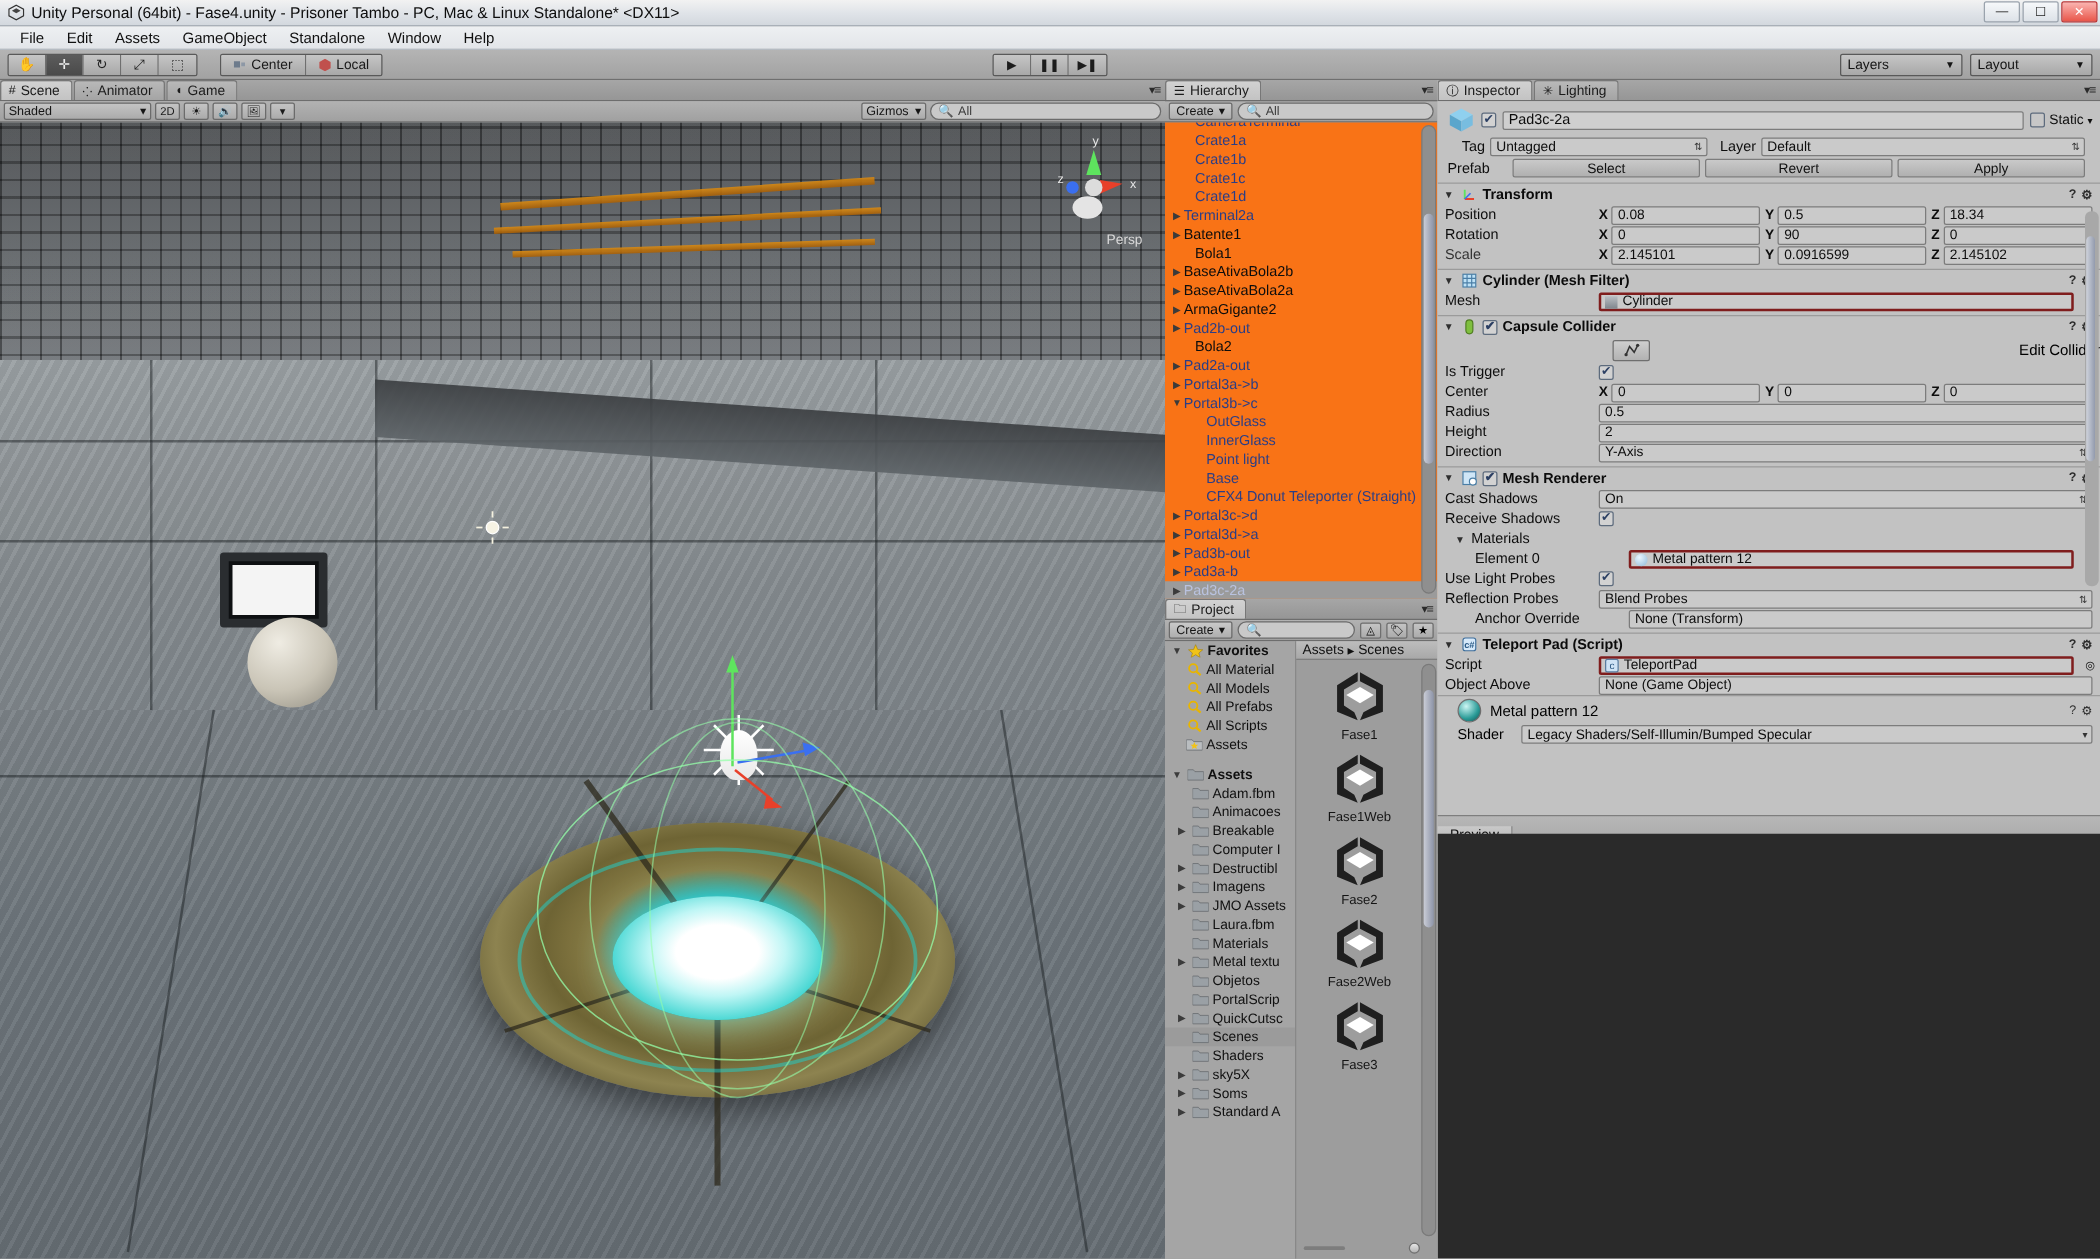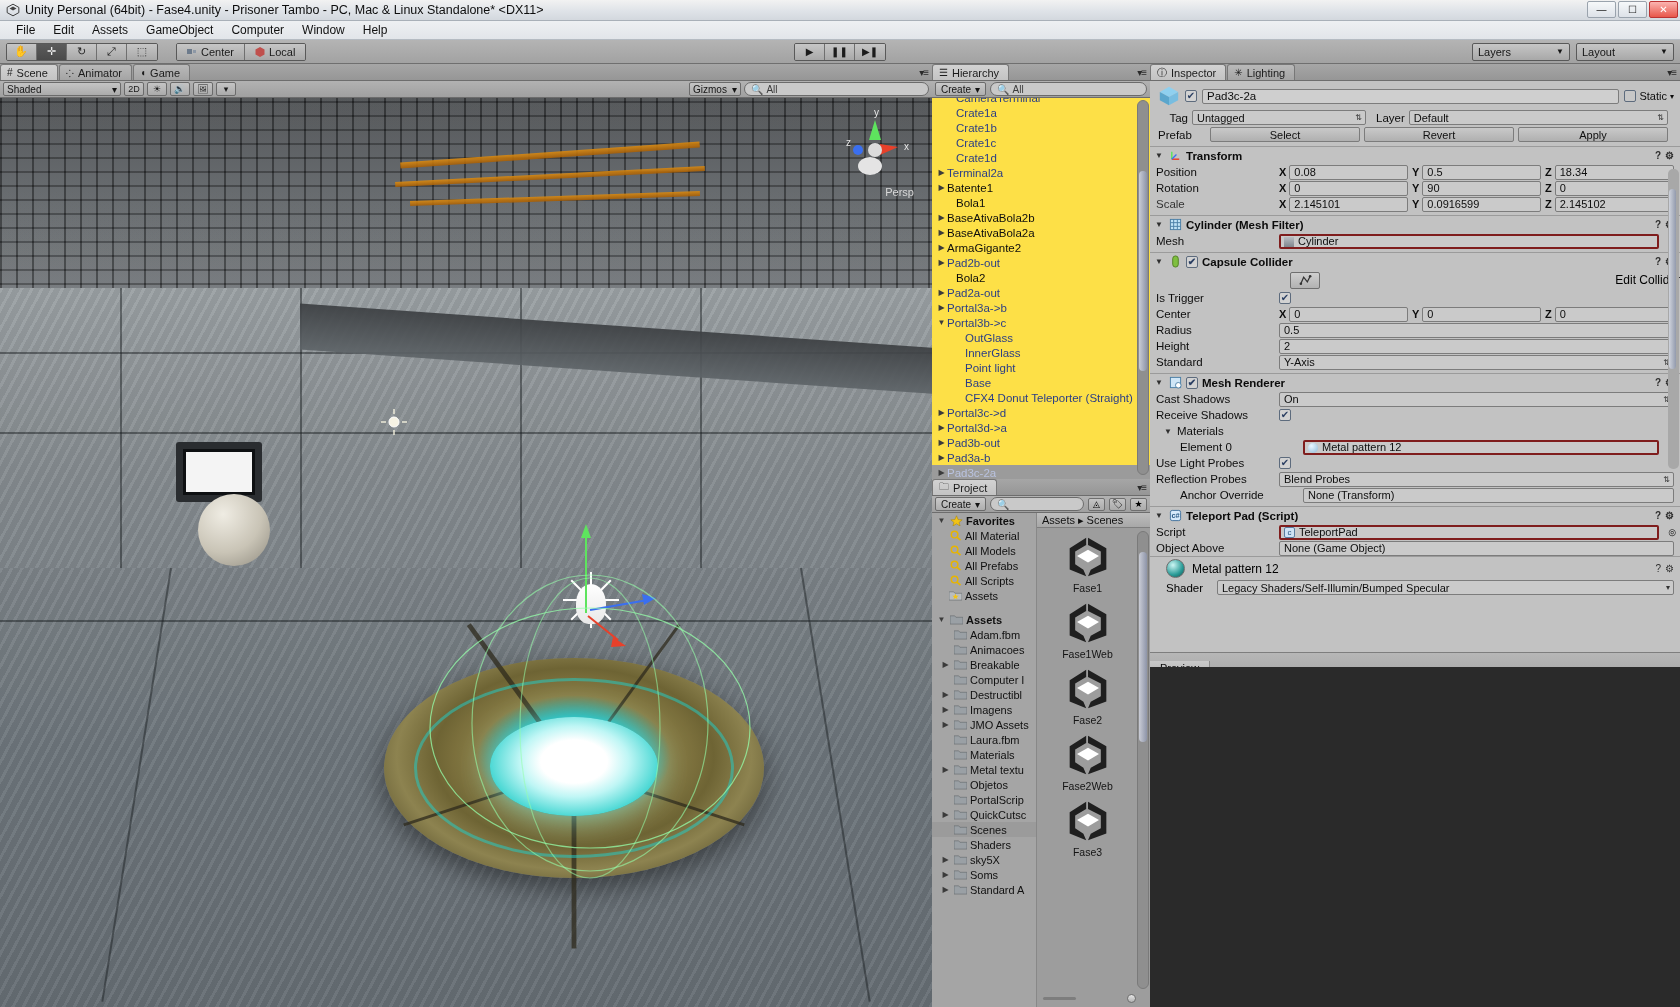--- a/index.html
+++ b/index.html
@@ -126,21 +126,21 @@
 
   
   .right-col{position:absolute;left:932px;top:0;width:218px;bottom:0;background:#a0a0a0;}
   .hier-panel{position:absolute;left:0;top:0;right:0;height:415px;}
   .proj-panel{position:absolute;left:0;top:415px;right:0;bottom:0;}
   .subtoolbar{height:17px;background:linear-gradient(180deg,#b2b2b2,#a0a0a0);
     border-bottom:1px solid #6d6d6d;display:flex;align-items:center;padding:0 3px;gap:4px;}
   .createbtn{height:14px;padding:0 5px;border:1px solid #6b6b6b;border-radius:2px;
     background:linear-gradient(180deg,#c9c9c9,#aeaeae);font-size:10px;font-weight:normal;color:#141414;
     display:flex;align-items:center;gap:4px;}
-  .list{position:absolute;left:0;right:0;top:34px;bottom:0;background:#fde047;overflow:hidden;}
+  .list{position:absolute;left:0;right:0;top:34px;bottom:0;background:#f97316;overflow:hidden;}
   .row{height:15px;display:flex;align-items:center;font-size:11.5px;color:#0d0d0d;padding-left:4px;white-space:nowrap;}
   .row.pf{color:#2b3e86;}
   .row.sel{background:#9b9b9b;color:#b9c2df;}
   .arrow{width:11px;flex:none;font-size:8px;color:#3b3b3b;text-align:center;}
   .vscroll{position:absolute;right:1px;top:36px;bottom:4px;width:12px;background:#8f8f8f;border:1px solid #7a7a7a;border-radius:6px;}
   .vthumb{position:absolute;left:1px;width:8px;border-radius:4px;background:linear-gradient(90deg,#c9ccd6,#8d94a8);}
 
   
   .proj-split{position:absolute;left:0;top:34px;right:0;bottom:0;display:flex;}
   .proj-tree{width:104px;background:#a5a5a5;overflow:hidden;position:relative;}
@@ -229,21 +229,21 @@
       <div class="wbtn">☐</div>
       <div class="wbtn close">✕</div>
     </div>
   </div>
 
   <div class="menubar">
     <div class="mi">File</div>
     <div class="mi">Edit</div>
     <div class="mi">Assets</div>
     <div class="mi">GameObject</div>
-    <div class="mi">Computer</div>
+    <div class="mi">Standalone</div>
     <div class="mi">Window</div>
     <div class="mi">Help</div>
   </div>
 
   <div class="toolbar">
     <div class="tgroup">
       <div class="tbtn">✋</div>
       <div class="tbtn on">✛</div>
       <div class="tbtn">↻</div>
       <div class="tbtn">⤢</div>
@@ -1029,21 +1029,21 @@
                   <span>0.5</span>
                 </div>
               </div>
               <div class="prow" style="">
                 <span class="pname">Height</span>
                 <div class="field" style="flex:1;margin-right:6px">
                   <span>2</span>
                 </div>
               </div>
               <div class="prow" style="">
-                <span class="pname">Standard</span>
+                <span class="pname">Direction</span>
                 <div class="field" style="flex:1;margin-right:6px">
                   <span>Y-Axis</span>
                   <span class="cv">⇅</span>
                 </div>
               </div>
             </div>
             <div class="comp">
               <div class="comp-head">
                 <span class="foldarrow">▼</span>
                 <svg width="13" height="13" viewBox="0 0 14 14">

